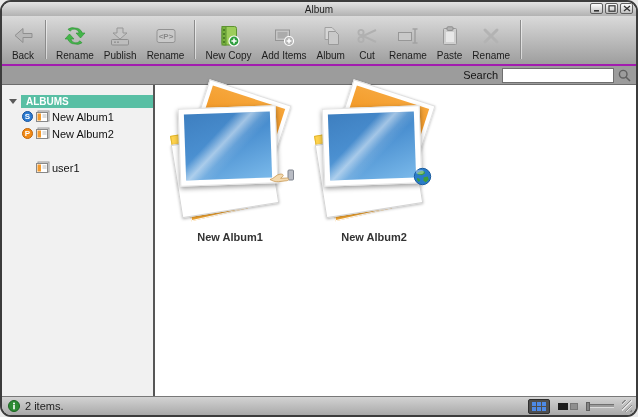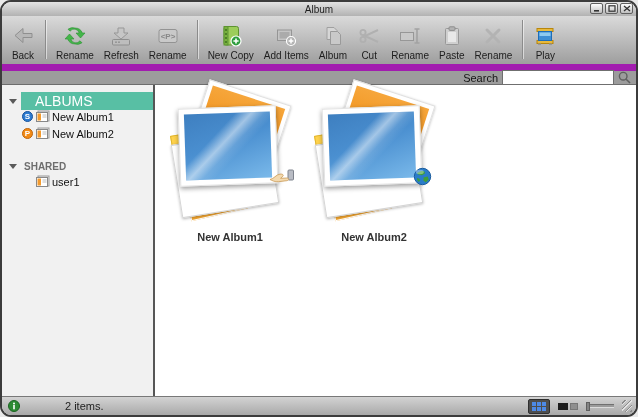--- a/index.html
+++ b/index.html
@@ -20,34 +20,34 @@
   .toolbar { height:48px; flex:0 0 48px; background:linear-gradient(#dadada,#9e9e9e);
              display:flex; align-items:stretch; padding:1px 2px 2px 4px; }
   .tbtn { display:flex; flex-direction:column; align-items:center; justify-content:flex-end;
           padding:2px 5px 1px; border-radius:3px; }
   .tbtn .ticon { height:26px; display:flex; align-items:center; }
   .tbtn .tlabel { font-size:10px; color:#1d1d1d; margin-top:1px; white-space:nowrap; }
   .tsep { width:1px; background:#8b8b8b; box-shadow:1px 0 0 rgba(255,255,255,.55); margin:3px 5px; }
   .ticon svg { display:block; }
 
   
-  .searchbar { height:21px; flex:0 0 21px; background:#9c9c9c; border-top:7px solid #a21caf;
+  .searchbar { height:21px; flex:0 0 21px; background:#9c9c9c; border-top:2px solid #a21caf;
                border-bottom:1px solid #6d6d6d; display:flex; align-items:center;
                justify-content:flex-end; padding-right:5px; gap:4px; }
   .search-label { font-size:11px; color:#151515; }
   .search-input { width:112px; height:15px; border:1px solid #6f6f6f; background:#fff;
                   font-size:10px; padding:0 3px; outline:none; font-family:"Liberation Sans",sans-serif; }
 
   
   .content { flex:1; display:flex; min-height:0; }
   .sidebar { width:153px; flex:0 0 153px; background:#f1f1f1; border-right:2px solid #565656; padding-top:9px; }
   .sec-row { display:flex; align-items:center; height:14px; }
   .tri { width:0; height:0; border-left:4px solid transparent; border-right:4px solid transparent;
          border-top:5px solid #5a5a5a; margin:0 4px 0 7px; flex:0 0 auto; }
-  .sec-title-sel { flex:1; font-size:14px; font-weight:normal; color:#fff; padding:1px 14px; }
+  .sec-title-sel { flex:1; font-size:10px; font-weight:bold; color:#fff; padding:1px 5px; }
   .sec-title { font-size:10px; font-weight:bold; color:#6e6e6e; padding:1px 3px; }
   .side-item { display:flex; align-items:center; height:17px; padding-left:20px; gap:2px; font-size:11px; color:#111; }
   .side-item.noBadge { padding-left:33px; }
   .badge { width:11px; height:11px; border-radius:50%; color:#fff; font-size:8px; font-weight:bold;
            display:flex; align-items:center; justify-content:center; flex:0 0 11px; }
   .badge-s { background:#2b7ad0; border:1px solid #17529b; }
   .badge-p { background:#f28a15; border:1px solid #bf650a; }
   .sec-gap { height:17px; }
   .mini-icon svg { display:block; }
 
@@ -73,21 +73,21 @@
         linear-gradient(160deg, #3e7fc0 0%, #4a8fd0 45%, #7ab9ea 100%); }
   .tile-badge { position:absolute; z-index:4; }
   .hand-badge { right:-10px; top:74px; }
   .globe-badge { right:-2px; top:74px; }
   .tile-label { position:absolute; bottom:2px; width:100%; text-align:center;
                 font-size:11px; font-weight:bold; color:#333; }
 
   
   .statusbar { height:19px; flex:0 0 19px; background:linear-gradient(#d3d3d3,#a9a9a9);
                border-top:1px solid #787878; display:flex; align-items:center; padding:0 4px 0 6px; gap:5px; }
-  .status-text { font-size:11px; color:#1f1f1f;margin-left:40px; }
+  .status-text { font-size:11px; color:#1f1f1f; }
   .status-right { margin-left:auto; display:flex; align-items:center; gap:8px; }
   .grid-btn { width:22px; height:15px; background:#4e4e4e; border:1px solid #2f2f2f; border-radius:2px;
               display:grid; grid-template-columns:repeat(3,4px); grid-template-rows:repeat(2,4px);
               gap:1px; align-content:center; justify-content:center; }
   .grid-btn span { background:#4d8ae8; }
   .list-toggle { display:flex; gap:2px; align-items:center; }
   .list-toggle .r1 { width:10px; height:7px; background:#1c1c1c; }
   .list-toggle .r2 { width:8px; height:7px; background:#8f8f8f; border:1px solid #777; }
   .zoom-slider { display:flex; align-items:center; }
   .zoom-handle { width:4px; height:9px; background:#848484; border:1px solid #5f5f5f; }
@@ -142,21 +142,21 @@
     </div>
     <div class="tbtn">
       <span class="ticon">
         <svg width="24" height="24">
           <path d="M9 4h6v5h4l-7 6-7-6h4z" fill="#c6c6c6" stroke="#979797"></path>
           <rect x="3.5" y="15.5" width="17" height="5.5" rx="1" fill="#bdbdbd" stroke="#8e8e8e"></rect>
           <circle cx="7" cy="18.2" r=".9" fill="#8e8e8e"></circle>
             <circle cx="10" cy="18.2" r=".9" fill="#8e8e8e"></circle>
         </svg>
       </span>
-      <span class="tlabel">Refresh</span>
+      <span class="tlabel">Publish</span>
     </div>
     <div class="tbtn">
       <span class="ticon">
         <svg width="24" height="24">
           <rect x="3" y="5.5" width="18" height="13" rx="2" fill="#c9c9c9" stroke="#939393"></rect>
           <text x="12" y="15" text-anchor="middle" font-size="8" font-weight="bold" fill="#878787" font-family="Liberation Sans, sans-serif">&lt;P&gt;</text>
         </svg>
       </span>
       <span class="tlabel">Rename</span>
     </div>
@@ -227,33 +227,20 @@
     </div>
     <div class="tbtn">
       <span class="ticon">
         <svg width="24" height="24">
             <path d="M6 6l12 12M18 6L6 18" stroke="#b3b3b3" stroke-width="3" stroke-linecap="round"></path>
           </svg>
       </span>
       <span class="tlabel">Rename</span>
     </div>
     <div class="tsep"></div>
-    <div class="tbtn">
-      <span class="ticon">
-        <svg width="24" height="24">
-          <rect x="4" y="4.5" width="16" height="3" fill="#e8b93c" stroke="#b8860b"></rect>
-          <rect x="4" y="16.5" width="16" height="3" fill="#e8b93c" stroke="#b8860b"></rect>
-          <rect x="5.5" y="7.5" width="13" height="9" fill="#3f8fd4" stroke="#1d6db8"></rect>
-          <rect x="6.5" y="8.5" width="11" height="3.5" fill="#8ecaf0"></rect>
-          <rect x="5" y="19.5" width="3" height="1.6" fill="#9a9a9a"></rect>
-            <rect x="16" y="19.5" width="3" height="1.6" fill="#9a9a9a"></rect>
-        </svg>
-      </span>
-      <span class="tlabel">Play</span>
-    </div>
   </div>
 
   <div class="searchbar">
     <span class="search-label">Search</span>
     <input class="search-input" value="" style="">
     <svg width="13" height="13">
       <circle cx="5.2" cy="5.2" r="3.8" fill="none" stroke="#5f5f5f" stroke-width="1.4"></circle>
       <path d="M8.2 8.2L12 12" stroke="#5f5f5f" stroke-width="1.6"></path>
     </svg>
   </div>
@@ -285,24 +272,20 @@
             <rect x="3" y="1" width="11" height="10" fill="#e6e6e6" stroke="#9a9a9a"></rect>
             <rect x="1.5" y="2.5" width="11" height="9" fill="#fff" stroke="#888"></rect>
             <rect x="2.5" y="3.5" width="3.5" height="7" fill="#f29a2e"></rect>
             <rect x="7.5" y="4.5" width="4" height="1" fill="#bbb"></rect>
               <rect x="7.5" y="6.5" width="4" height="1" fill="#bbb"></rect>
           </svg>
         </span>
         <span>New Album2</span>
       </div>
       <div class="sec-gap"></div>
-      <div class="sec-row">
-        <span class="tri"></span>
-        <span class="sec-title">SHARED</span>
-      </div>
       <div class="side-item noBadge">
         <span class="mini-icon">
           <svg width="15" height="13">
             <rect x="3" y="1" width="11" height="10" fill="#e6e6e6" stroke="#9a9a9a"></rect>
             <rect x="1.5" y="2.5" width="11" height="9" fill="#fff" stroke="#888"></rect>
             <rect x="2.5" y="3.5" width="3.5" height="7" fill="#f29a2e"></rect>
             <rect x="7.5" y="4.5" width="4" height="1" fill="#bbb"></rect>
               <rect x="7.5" y="6.5" width="4" height="1" fill="#bbb"></rect>
           </svg>
         </span>

